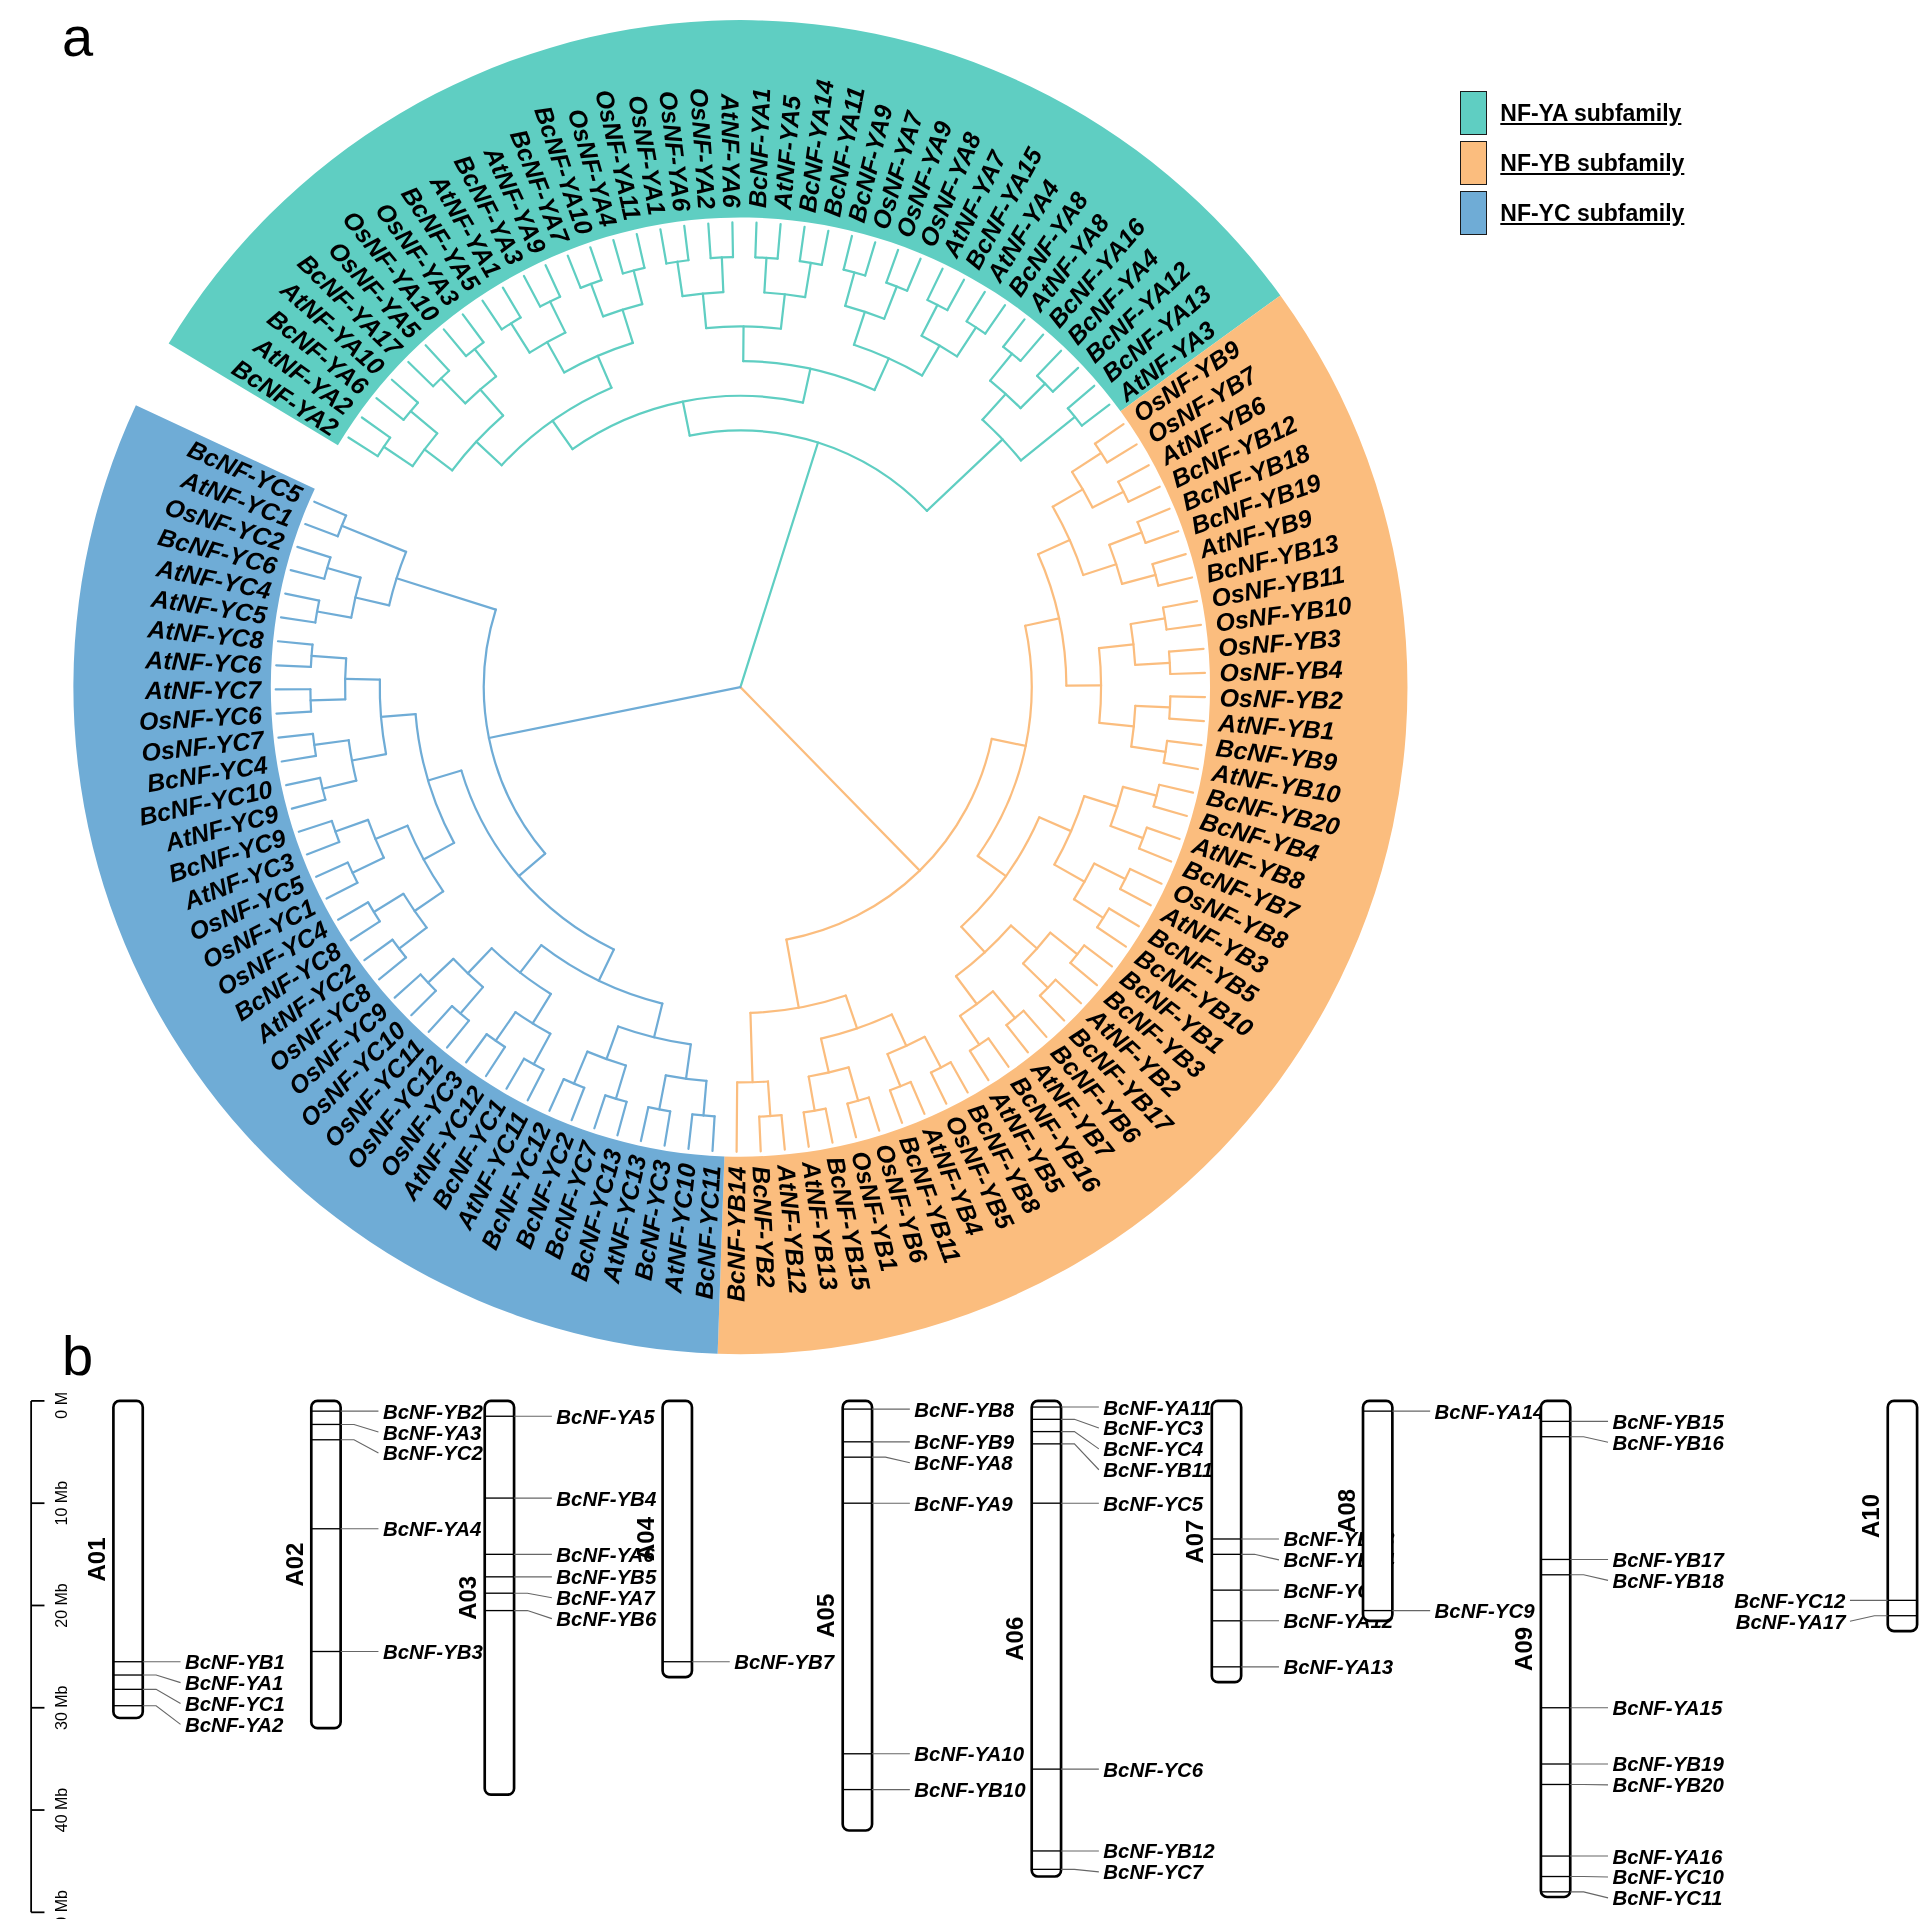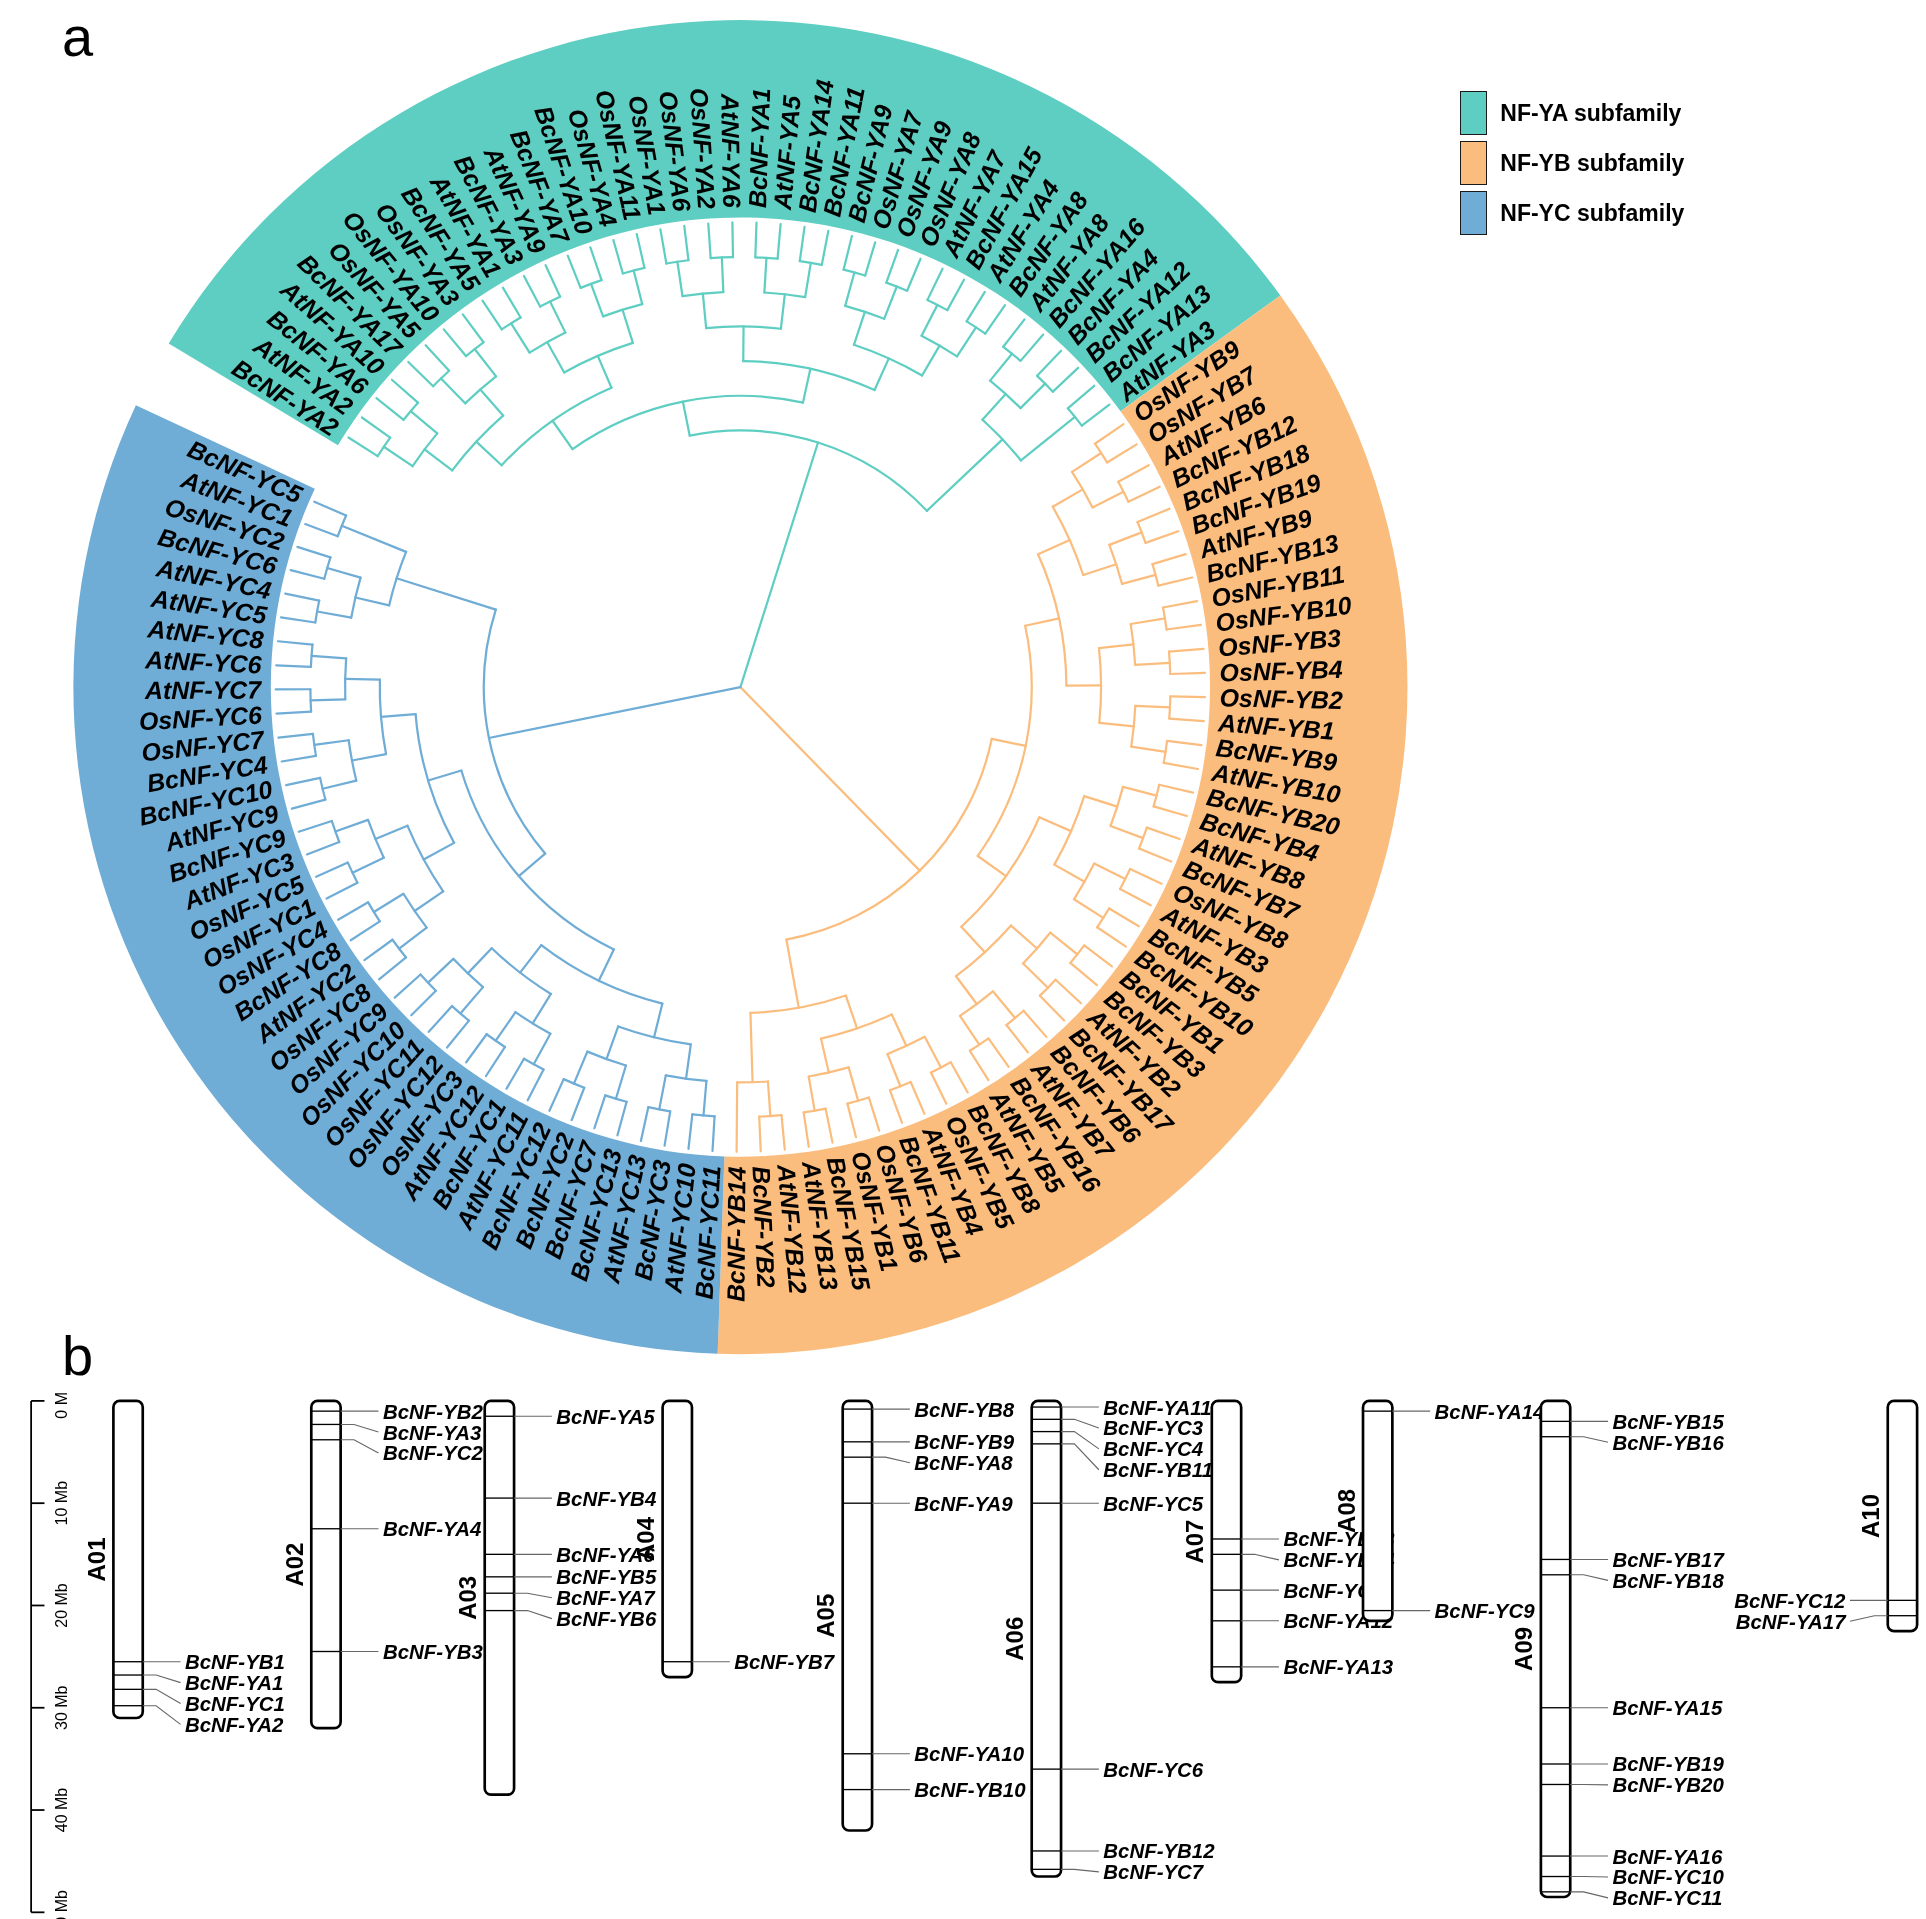--- a/index.html
+++ b/index.html
@@ -1,20 +1,20 @@
 <!DOCTYPE html>
 <html style="font-size:7.1px"><head>
 <meta charset="utf-8">
 <style>
   html,body{margin:0;padding:0;background:#ffffff;}
   #page{position:relative;width:1926px;height:1919px;background:#fff;overflow:hidden;
         font-family:"Liberation Sans",sans-serif;}
   .panel-letter{position:absolute;font-size:56px;color:#000;line-height:1;}
   #legend{position:absolute;left:1460px;top:91px;}
-  .legend-row{display:flex;align-items:center;margin-bottom:6.2px;height:44px;}
+  .legend-row{display:flex;align-items:center;margin-bottom:6.2px;height:44px;text-decoration:underline;}
   .legend-swatch{width:27px;height:44px;border:1.8px solid #1a1a1a;box-sizing:border-box;}
   .legend-label{margin-left:13.3px;font-size:23px;font-weight:bold;color:#000;white-space:nowrap;}
   svg{position:absolute;left:0;top:0;}
   text{font-family:"Liberation Sans",sans-serif;}
 </style>
 </head>
 <body>
 
 <div id="page">
   <div class="panel-letter" style="left:62px;top:9px;">a</div>

